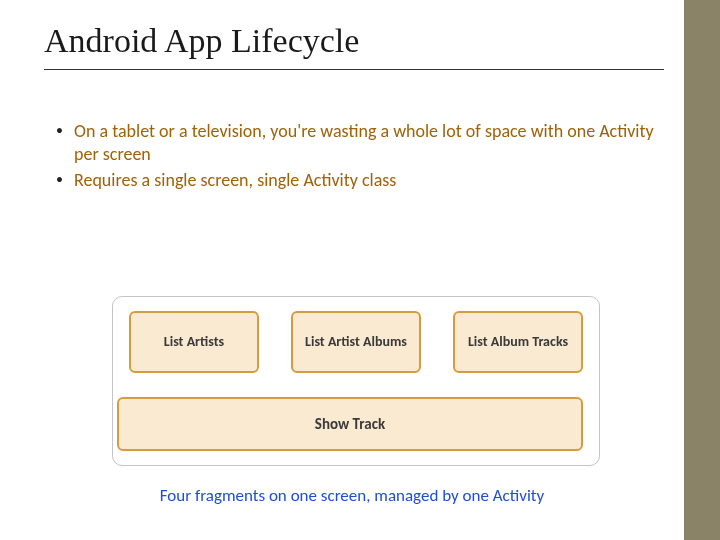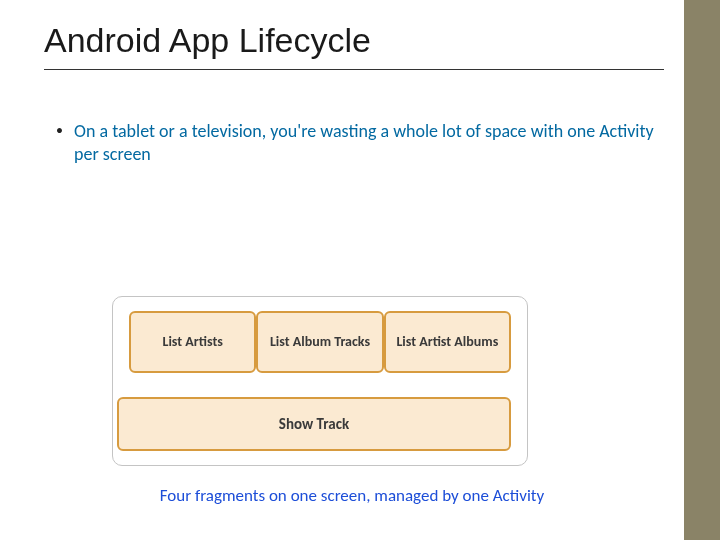--- a/index.html
+++ b/index.html
@@ -19,37 +19,37 @@
     height: 100%;
     background: #8a8367;
   }
   .title-wrap {
     position: absolute;
     top: 22px;
     left: 44px;
     right: 56px;
   }
   .title {
-    font-family: Liberation Sans, sans-serif;
+    font-family: Liberation Serif, serif;
     font-size: 34px;
     font-weight: 400;
     color: #1a1a1a;
     line-height: 1.1;
   }
   .title-underline {
     margin-top: 10px;
     height: 1px;
     background: #333;
   }
   .bullets {
     position: absolute;
     top: 120px;
     left: 56px;
     right: 64px;
-    color: #0369a1;
+    color: #a16207;
     font-size: 18px;
     line-height: 1.25;
   }
   .bullets li {
     list-style: none;
     position: relative;
     padding-left: 18px;
     margin-bottom: 4px;
   }
   .bullets li::before {
@@ -66,21 +66,21 @@
     left: 22px;
     top: 290px;
     width: 660px;
     height: 226px;
     background: #fff;
   }
   .outer-box {
     position: absolute;
     left: 90px;
     top: 6px;
-    width: 416px;
+    width: 488px;
     height: 170px;
     border: 1px solid #c4c4c4;
     border-radius: 10px;
     background: #fff;
   }
   .row-top {
     position: absolute;
     top: 14px;
     left: 16px;
     right: 16px;
@@ -140,28 +140,29 @@
 <div class="slide">
   <div class="side-stripe"></div>
 
   <div class="title-wrap">
     <h1 class="title">Android App Lifecycle</h1>
     <div class="title-underline"></div>
   </div>
 
   <ul class="bullets">
     <li>On a tablet or a television, you're wasting a whole lot of space with one Activity per screen</li>
+    <li>Requires a single screen, single Activity class</li>
   </ul>
 
   <div class="diagram-area">
     <div class="outer-box">
       <div class="row-top">
         <div class="frag">List Artists</div>
+        <div class="frag">List Artist Albums</div>
         <div class="frag">List Album Tracks</div>
-        <div class="frag">List Artist Albums</div>
       </div>
       <div class="row-bottom">
         <div class="frag-wide">Show Track</div>
       </div>
     </div>
     <div class="caption">Four fragments on one screen, managed by one Activity</div>
   </div>
 </div>
 
 </body></html>

